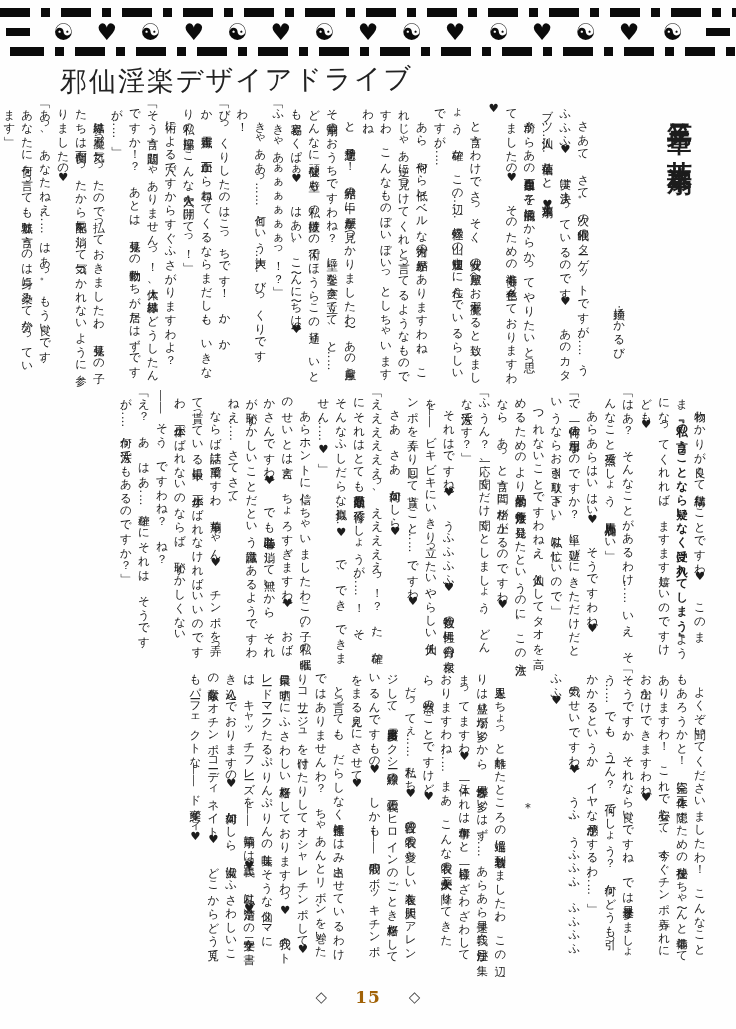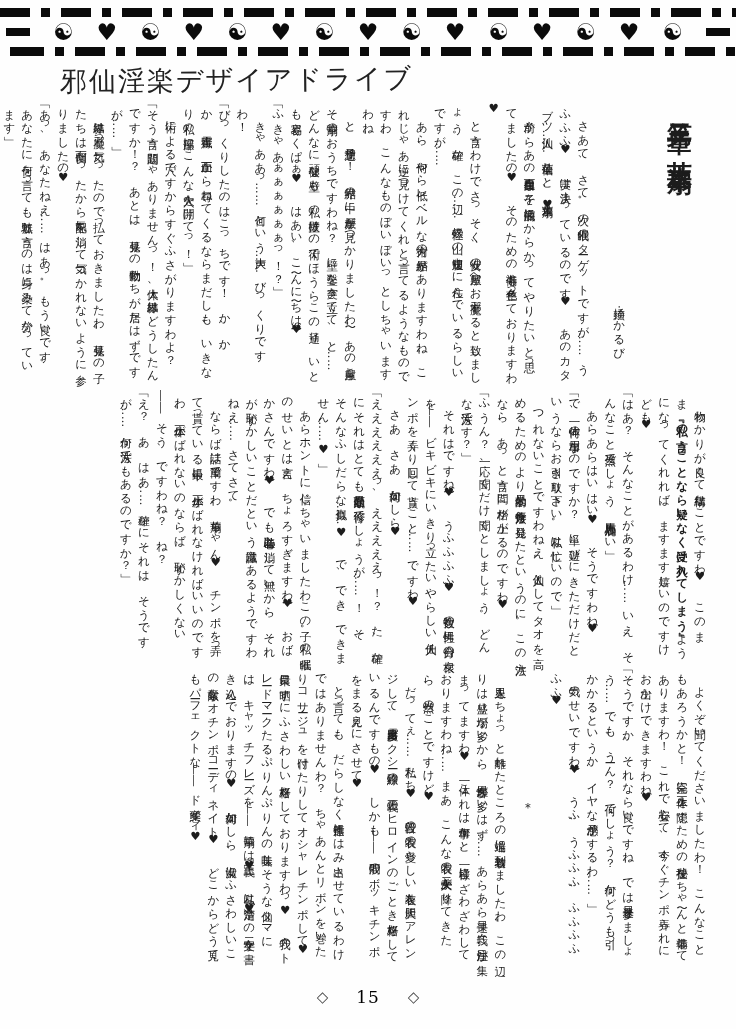--- a/index.html
+++ b/index.html
@@ -30,21 +30,21 @@
   #band3{top:666px;height:293px;}
   .chapter-title{font-size:25px;font-weight:bold;letter-spacing:3px;line-height:1.55;
     margin:0;padding:2px 10px 0 12px;}
   .credit{font-size:11.5px;text-indent:198px;margin:0 20px 0 18px !important;}
   .b{font-weight:bold;}
   p.star{font-size:13px;text-indent:128px;margin:0 9px !important;letter-spacing:0;}
   
   .footer{position:absolute;left:0;bottom:22px;width:100%;
     display:flex;align-items:center;justify-content:center;gap:28px;}
   .footer .diamond{font-size:15px;color:#444;font-family:"DejaVu Sans",sans-serif;}
-  .footer .pagenum{font-size:17px;color:#000000;letter-spacing:1px;}
+  .footer .pagenum{font-size:17px;color:#a16207;letter-spacing:1px;font-weight:bold;}
 </style>
 </head>
 <body>
 
 <div class="border-band">
   <div class="dash-row"></div>
   <div class="symbol-row">
     <span class="edge-dash"></span>
     <span style="display:contents"><span class="sym">☯</span><span class="sym">♥</span><span class="sym">☯</span><span class="sym">♥</span><span class="sym">☯</span><span class="sym">♥</span><span class="sym">☯</span><span class="sym">♥</span><span class="sym">☯</span><span class="sym">♥</span><span class="sym">☯</span><span class="sym">♥</span><span class="sym">☯</span><span class="sym">♥</span><span class="sym">☯</span></span>
     <span class="edge-dash"></span>

